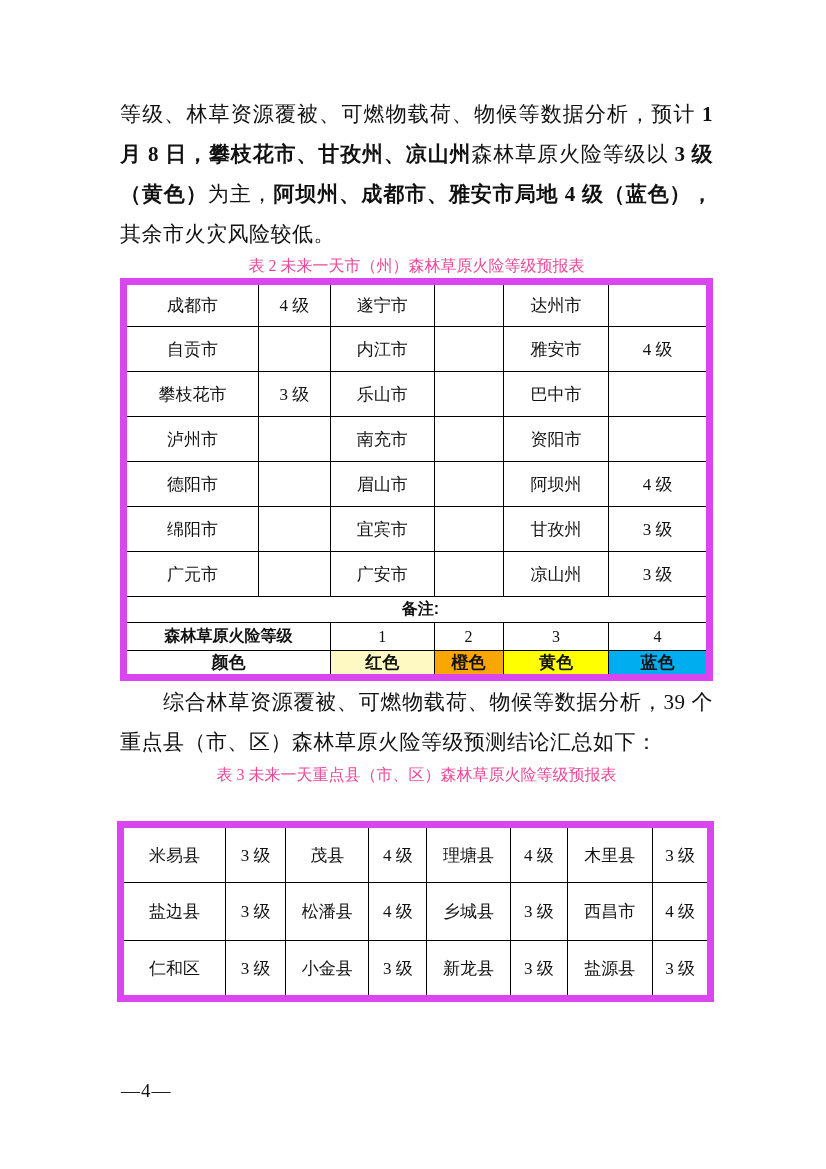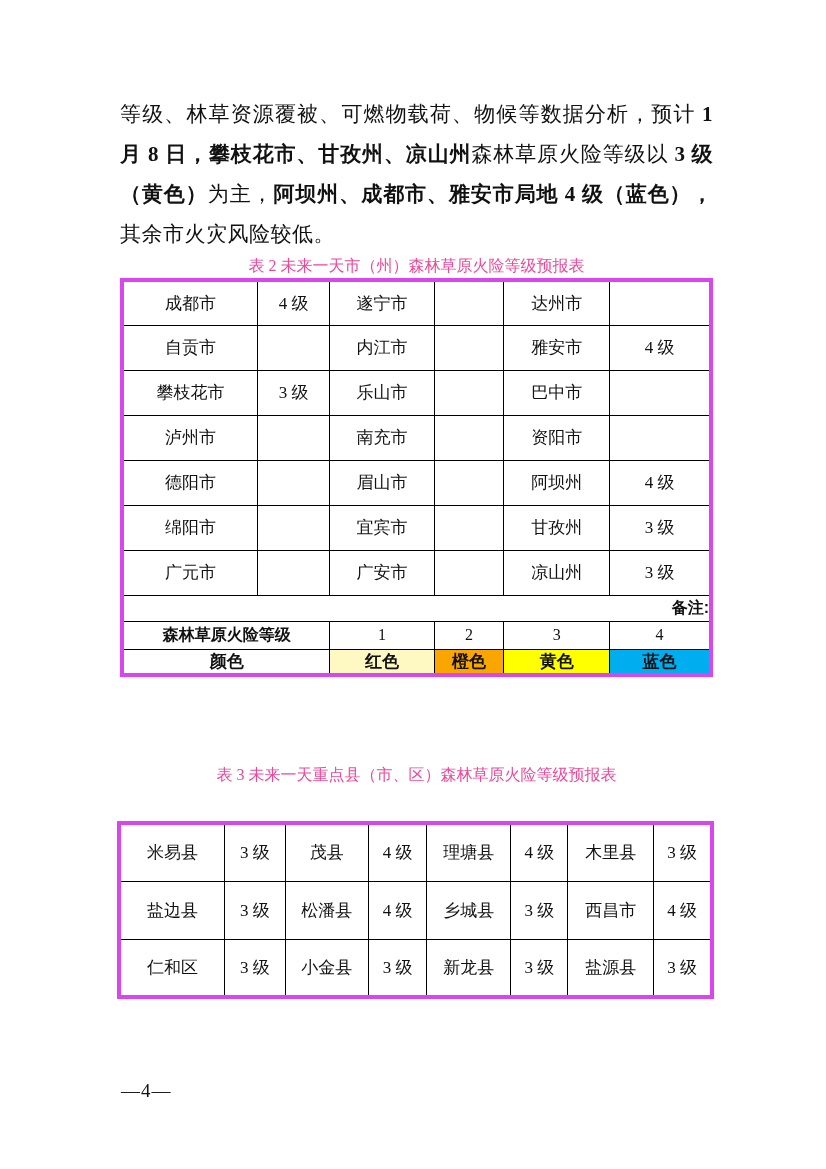--- a/index.html
+++ b/index.html
@@ -34,38 +34,38 @@
     font-size: 16px;
     color: #ec4899;
   }
   .caption-t2 { top: 256px; }
   .caption-t3 { top: 765px; }
   table.tbl {
     position: absolute;
     border-collapse: collapse;
     table-layout: fixed;
     background: #ffffff;
-    border: 4px solid #d946ef;
+    border: 7px solid #d946ef;
   }
   .t2 { left: 120px; top: 278px; width: 593px; }
   .t3 { left: 117px; top: 821px; width: 597px; }
   table.tbl td {
     border: 1px solid #000;
     text-align: center;
     vertical-align: middle;
     font-size: 17px;
     padding: 0;
     overflow: hidden;
     white-space: nowrap;
   }
   .t2 td.main-cell { height: 45px; }
   .t3 td.main-cell { height: 58px; }
   .t2 tr.note-row td {
     height: 26px;
-    text-align: right;
+    text-align: center;
     padding-left: 8px;
     font-weight: bold;
     font-size: 16px;
     font-family: "Liberation Sans", "DejaVu Sans", sans-serif;
   }
   .t2 tr.level-row td { height: 28px; font-size: 16px; }
   .t2 tr.level-row td.row-label {
     font-weight: bold;
     font-family: "Liberation Sans", "DejaVu Sans", sans-serif;
   }
@@ -171,20 +171,21 @@
         <tr class="color-row">
           <td class="row-label" colspan="2">颜色</td>
           <td class="color-cell" style="background: #fef9c3;">红色</td>
           <td class="color-cell" style="background: rgb(249, 166, 2);">橙色</td>
           <td class="color-cell" style="background: rgb(255, 255, 0);">黄色</td>
           <td class="color-cell" style="background: rgb(0, 174, 239);">蓝色</td>
         </tr>
       </tbody>
   </table>
 
+  <p class="para para2">综合林草资源覆被、可燃物载荷、物候等数据分析，39 个重点县（市、区）森林草原火险等级预测结论汇总如下：</p>
 
   <div class="caption caption-t3">表 3 未来一天重点县（市、区）森林草原火险等级预报表</div>
 
   <table class="tbl t3">
     <colgroup>
       <col style="width:17.8%">
       <col style="width:10.2%">
       <col style="width:14.1%">
       <col style="width:9.8%">
       <col style="width:14.2%">

